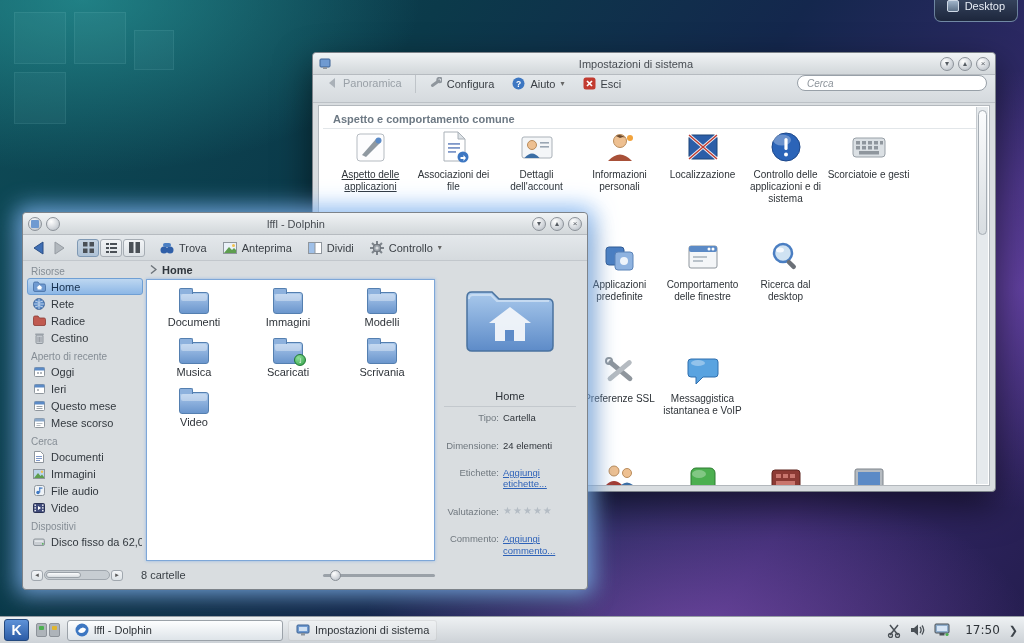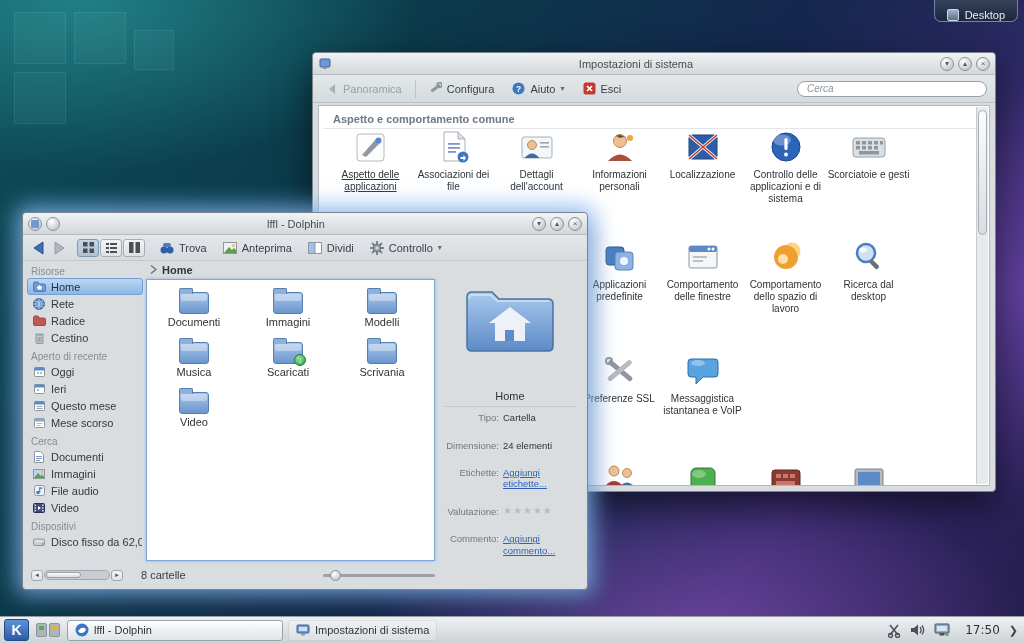--- a/index.html
+++ b/index.html
@@ -6,38 +6,38 @@
 body{width:1024px;height:643px;overflow:hidden;font-family:"Liberation Sans","DejaVu Sans",sans-serif;}
 .screen{position:relative;width:1024px;height:643px;overflow:hidden;
  background:
   radial-gradient(ellipse 55% 45% at 8% 0%, rgba(45,165,165,.6), transparent 60%),
   radial-gradient(ellipse 45% 55% at 100% 45%, rgba(135,85,205,.55), transparent 62%),
   radial-gradient(ellipse 55% 45% at 68% 100%, rgba(160,95,205,.5), transparent 60%),
   linear-gradient(125deg,#0e4d58 0%,#0b3a4a 30%,#14274d 55%,#35296b 78%,#241d4e 100%);}
 .wp-sq{position:absolute;background:rgba(170,245,245,.05);border:1px solid rgba(190,255,255,.08);}
 
 
-.toolbox{position:absolute;top:0;right:6px;height:22px;display:flex;align-items:flex-end;gap:6px;padding:0 12px;
+.toolbox{position:absolute;top:0;right:6px;height:22px;display:flex;align-items:flex-start;gap:6px;padding:0 12px;
  background:linear-gradient(rgba(55,70,92,.88),rgba(28,38,56,.88));border:1px solid rgba(165,195,225,.55);border-top:none;
  border-radius:0 0 7px 7px;color:#e7edf5;font-size:11px;z-index:40;}
 .toolbox-ic{width:12px;height:12px;border:1px solid #cfd9e6;border-radius:2px;background:linear-gradient(#9fb3c9,#5d7188);}
 
 
 .window{position:absolute;background:#d9dde0;border:1px solid #7d838a;border-radius:4px;}
 .titlebar{height:22px;display:flex;align-items:center;padding:0 5px;background:linear-gradient(#f0f3f5,#d2d7da);
  border-bottom:1px solid #b6bbc0;border-radius:4px 4px 0 0;}
 .titlebar .title{flex:1;text-align:center;font-size:11px;color:#474c52;}
 .wbtn{width:14px;height:14px;border-radius:50%;background:radial-gradient(circle at 35% 30%,#fff,#c9ced4 70%,#adb3ba);
  border:1px solid #8d939a;display:flex;align-items:center;justify-content:center;font-size:8px;line-height:1;color:#565c63;margin-left:4px;flex:none;}
 .wbtn.left{margin-left:0;margin-right:4px;}
 .appic{width:14px;height:14px;flex:none;margin-right:4px;display:flex;align-items:center;justify-content:center;}
 
 
 .win-settings{left:312px;top:52px;width:684px;height:440px;box-shadow:0 14px 36px rgba(0,0,0,.55);z-index:10;}
-.s-toolbar{height:28px;display:flex;align-items:center;gap:8px;padding:0 8px;background:linear-gradient(#e4e8eb,#d5dade);border-bottom:1px solid #bcc1c6;}
+.s-toolbar{height:28px;display:flex;align-items:flex-start;gap:8px;padding:0 8px;background:linear-gradient(#e4e8eb,#d5dade);border-bottom:1px solid #bcc1c6;}
 .tbtn{display:flex;align-items:center;gap:5px;font-size:11px;color:#3a3f45;padding:2px 5px;border-radius:3px;}
 .tbtn .cap{font-size:8px;color:#666;}
 .tbtn.disabled{color:#99a0a7;}
 .tsep{width:1px;height:18px;background:#bfc4c9;}
 .search{margin-left:auto;width:190px;height:16px;border:1px solid #98a0a8;border-radius:9px;padding:0 9px;font-size:10px;color:#444;background:#fff;outline:none;}
 .search::placeholder{font-style:italic;color:#8d949b;}
 .s-content{position:absolute;left:5px;right:5px;top:52px;bottom:5px;background:#fff;border:1px solid #b3b8bd;overflow:hidden;}
 .g-header{font-size:11px;font-weight:bold;color:#6d7984;padding:7px 10px 3px;border-bottom:1px solid #e2e6e9;margin:0 4px;}
 .si-row{position:absolute;display:flex;}
 .si-row.r1{top:22px;left:10px;}
@@ -282,30 +282,20 @@
             <svg width="36" height="36">
                 <rect x="4" y="7" width="28" height="22" rx="2" fill="#f4f6f8" stroke="#8f969d"></rect>
                 <rect x="4" y="7" width="28" height="6" rx="2" fill="#5b8ac6"></rect>
                 <circle cx="28" cy="10" r="1.5" fill="#fff"></circle>
                 <circle cx="24" cy="10" r="1.5" fill="#fff"></circle>
                 <rect x="8" y="17" width="14" height="2" fill="#b9c2ca"></rect>
                 <rect x="8" y="21" width="10" height="2" fill="#b9c2ca"></rect>
               </svg>
           </div>
           <div class="si-label">Comportamento delle finestre</div>
-        </div>
-        <div class="si-item">
-          <div class="si-ic">
-            <svg width="36" height="36">
-                <circle cx="18" cy="18" r="12" fill="#f0a030"></circle>
-                <path d="M18 6 a12 12 0 0 1 12 12 a8 8 0 0 0-12-12 Z" fill="#ffd27f"></path>
-                <circle cx="15" cy="20" r="5" fill="#ffe2a8"></circle>
-              </svg>
-          </div>
-          <div class="si-label">Comportamento dello spazio di lavoro</div>
         </div>
         <div class="si-item">
           <div class="si-ic">
             <svg width="36" height="36">
                 <circle cx="15" cy="14" r="9" fill="#cfe2f2" stroke="#4a7ec2" stroke-width="2.5"></circle>
                 <ellipse cx="12" cy="11" rx="4" ry="2.5" fill="#fff" opacity=".8"></ellipse>
                 <rect x="21" y="20" width="11" height="4.5" rx="2" fill="#6b7077" transform="rotate(45 21 20)"></rect>
               </svg>
           </div>
           <div class="si-label">Ricerca dal desktop</div>

